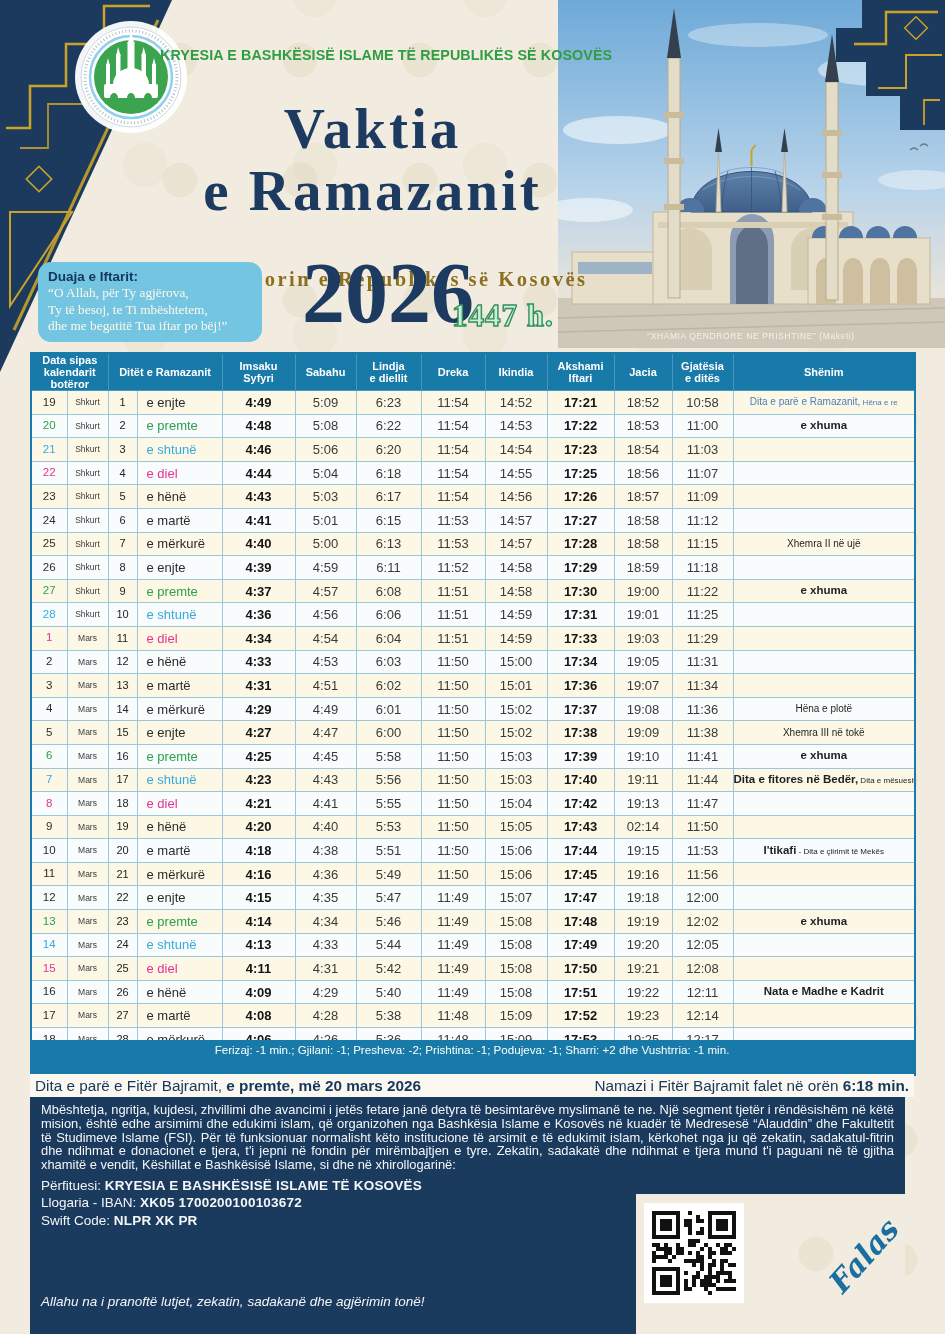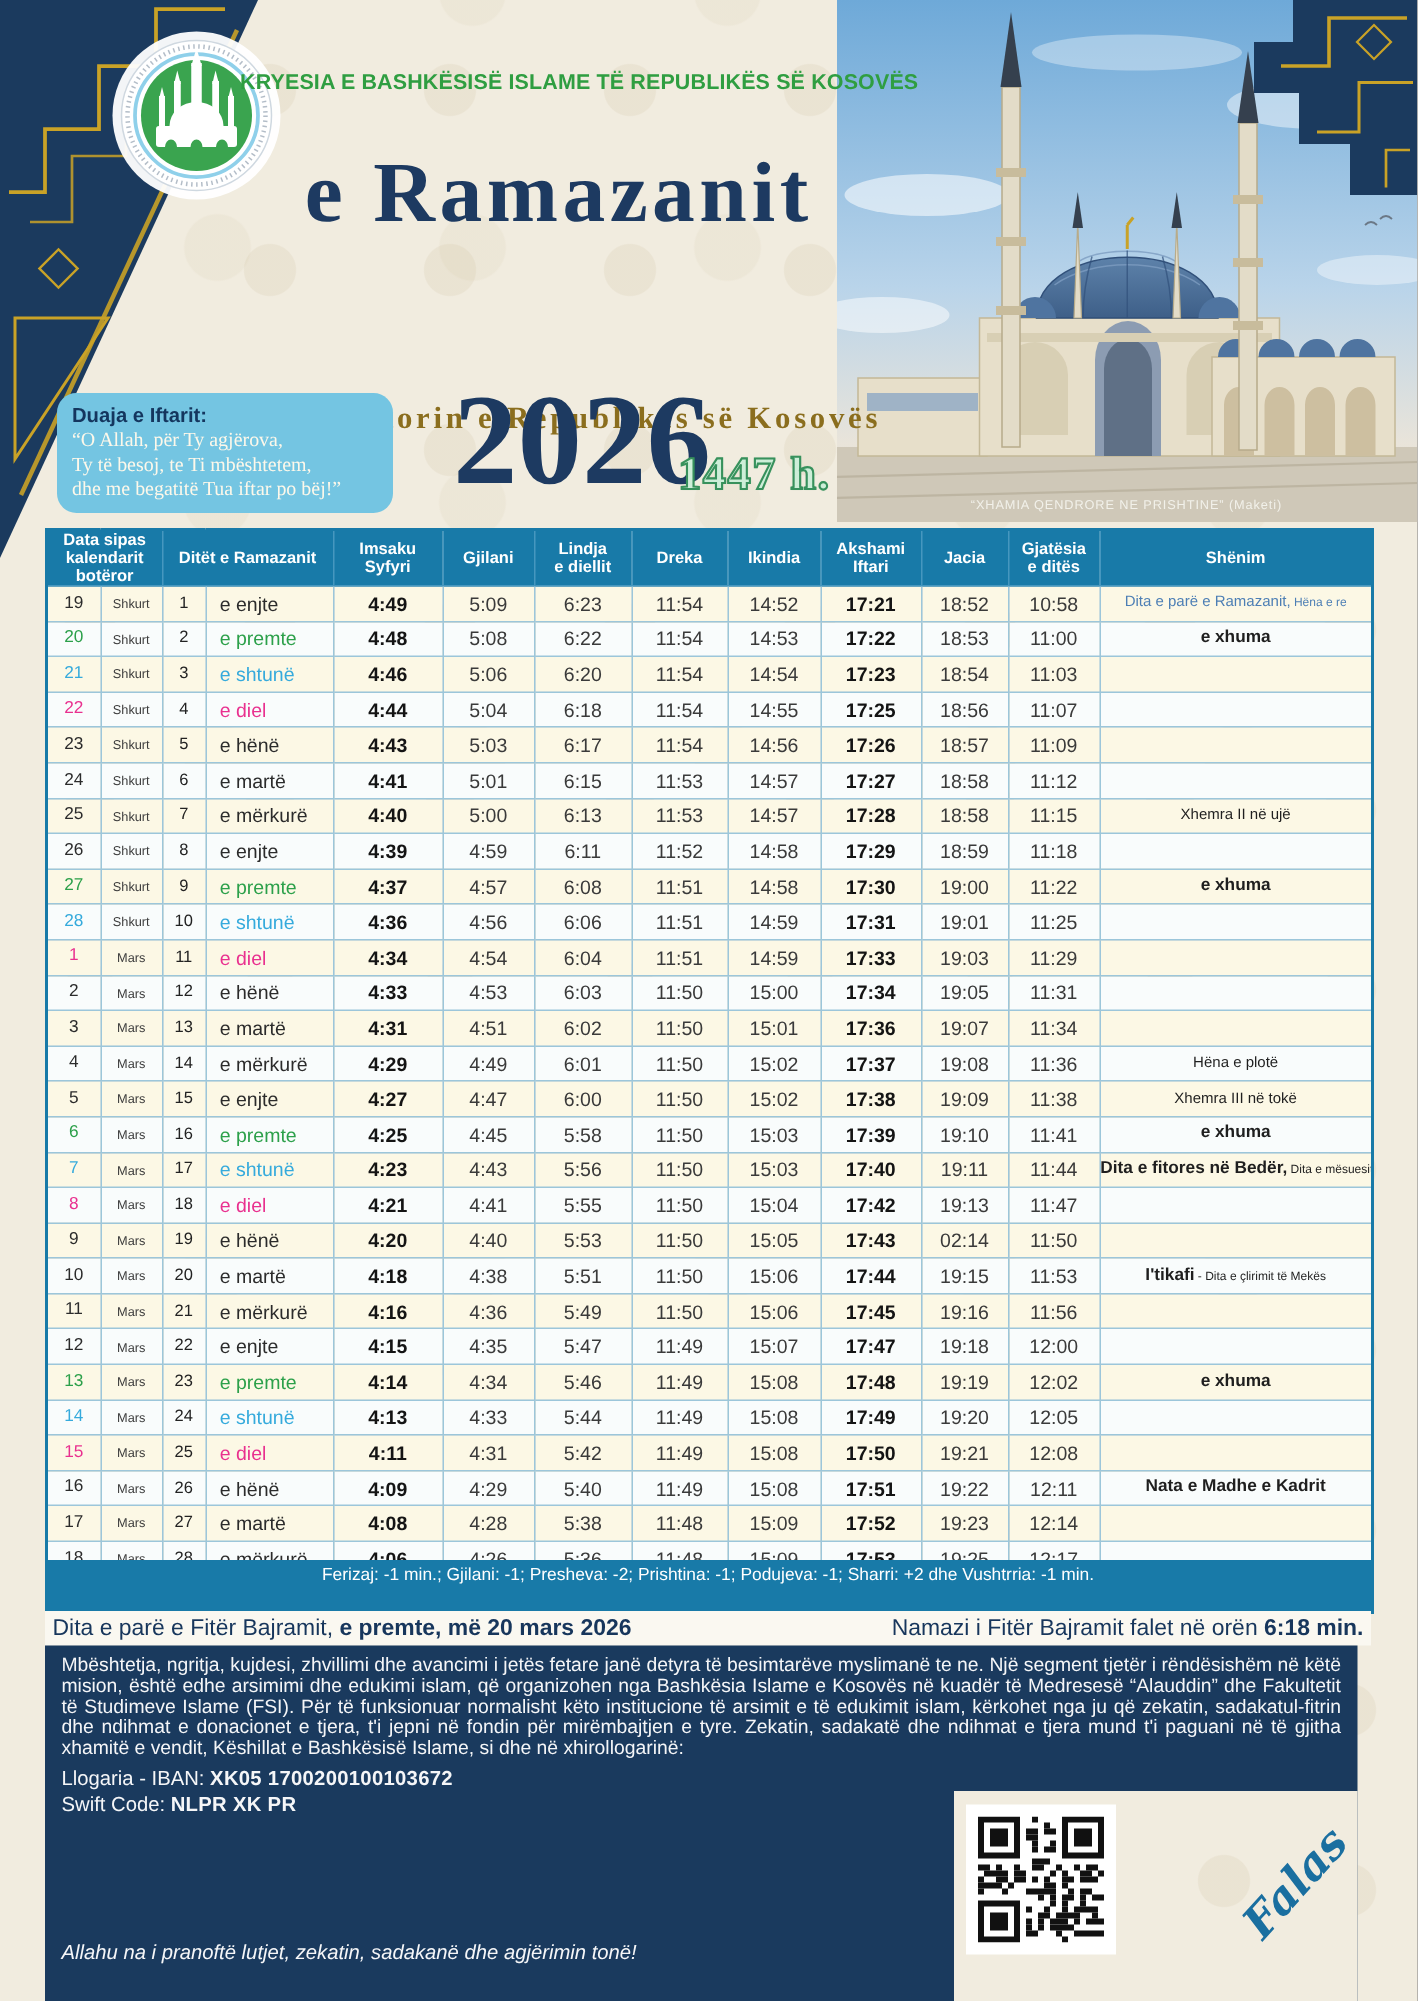--- a/index.html
+++ b/index.html
@@ -183,20 +183,21 @@
       <rect x="78" y="44" width="4" height="20"></rect>
       <polygon points="78,46 80,38 82,46"></polygon>
     </g>
     <g fill="#3aa44f">
       <path d="M36,78 a4,5 0 0 1 8,0 z M53,78 a4,5 0 0 1 8,0 z M70,78 a4,5 0 0 1 8,0 z"></path>
     </g>
   </svg>
 
   <div class="abs org-title">KRYESIA E BASHKËSISË ISLAME TË REPUBLIKËS SË KOSOVËS</div>
   <div class="abs main-title">
+    <div>Vaktia</div>
     <div>e Ramazanit</div>
   </div>
   <div class="abs subtitle">Për territorin e Republikës së Kosovës</div>
 
   <div class="abs dua-box">
     <div class="dua-heading">Duaja e Iftarit:</div>
     <div class="dua-line">“O Allah, për Ty agjërova,</div>
     <div class="dua-line">Ty të besoj, te Ti mbështetem,</div>
     <div class="dua-line">dhe me begatitë Tua iftar po bëj!”</div>
   </div>
@@ -226,21 +227,21 @@
           <span class="th2">Data sipas</span>
           <span class="th2">kalendarit botëror</span>
         </th>
         <th colspan="2">
           <span>Ditët e Ramazanit</span>
         </th>
         <th>
           <span class="th2">Imsaku</span>
           <span class="th2">Syfyri</span>
         </th>
-        <th><span>Gjilani</span></th>
+        <th><span>Sabahu</span></th>
         <th>
           <span class="th2">Lindja</span>
           <span class="th2">e diellit</span>
         </th>
         <th><span>Dreka</span></th>
         <th><span>Ikindia</span></th>
         <th>
           <span class="th2">Akshami</span>
           <span class="th2">Iftari</span>
         </th>
@@ -700,20 +701,21 @@
       <span>Dita e parë e Fitër Bajramit, </span><b>e premte, më 20 mars 2026</b>
     </span>
     <span>
       <span>Namazi i Fitër Bajramit falet në orën </span><b>6:18 min.</b>
     </span>
   </div>
 
   <div class="abs bottom-panel">
     <div class="paragraph">Mbështetja, ngritja, kujdesi, zhvillimi dhe avancimi i jetës fetare janë detyra të besimtarëve myslimanë te ne. Një segment tjetër i rëndësishëm në këtë mision, është edhe arsimimi dhe edukimi islam, që organizohen nga Bashkësia Islame e Kosovës në kuadër të Medresesë “Alauddin” dhe Fakultetit të Studimeve Islame (FSI). Për të funksionuar normalisht këto institucione të arsimit e të edukimit islam, kërkohet nga ju që zekatin, sadakatul-fitrin dhe ndihmat e donacionet e tjera, t'i jepni në fondin për mirëmbajtjen e tyre. Zekatin, sadakatë dhe ndihmat e tjera mund t'i paguani në të gjitha xhamitë e vendit, Këshillat e Bashkësisë Islame, si dhe në xhirollogarinë:</div>
     <div class="bank">
+      <div><span>Përfituesi: </span><b>KRYESIA E BASHKËSISË ISLAME TË KOSOVËS</b></div>
       <div><span>Llogaria - IBAN: </span><b>XK05 1700200100103672</b></div>
       <div><span>Swift Code: </span><b>NLPR XK PR</b></div>
     </div>
     <div class="prayer">Allahu na i pranoftë lutjet, zekatin, sadakanë dhe agjërimin tonë!</div>
     <div class="notch">
       <div class="qr-card">
         <svg width="84" height="84" viewBox="0 0 84 84" xmlns="http://www.w3.org/2000/svg">
           <rect x="0" y="0" width="84" height="84" fill="#ffffff"></rect>
           <g>
               <rect x="36" y="0" width="4" height="4" fill="#111"></rect>

